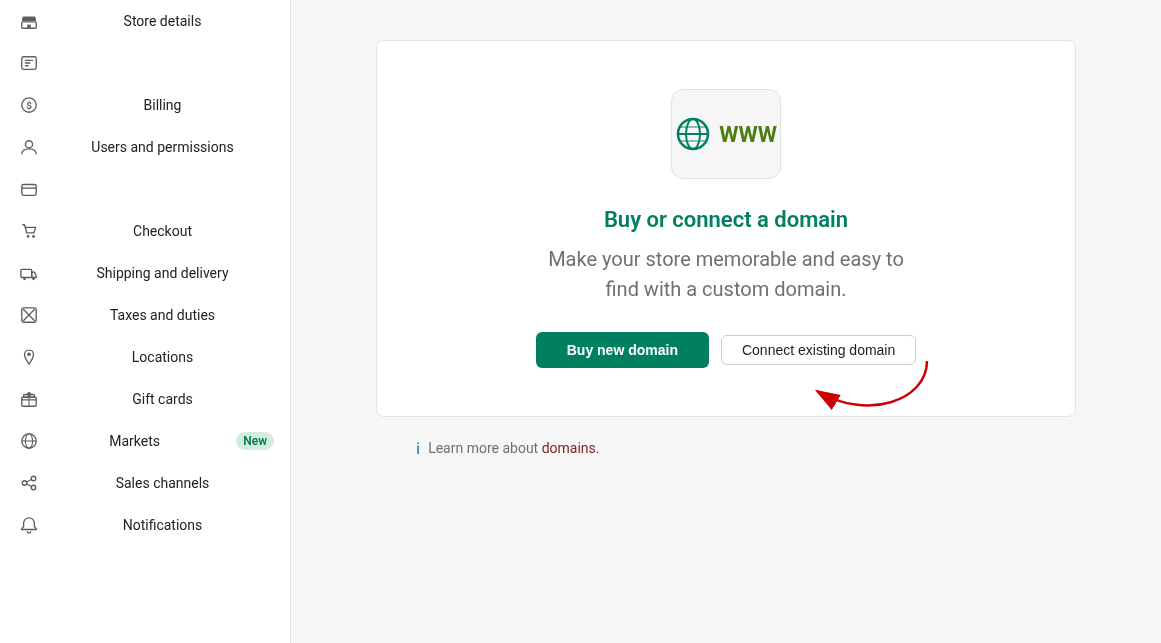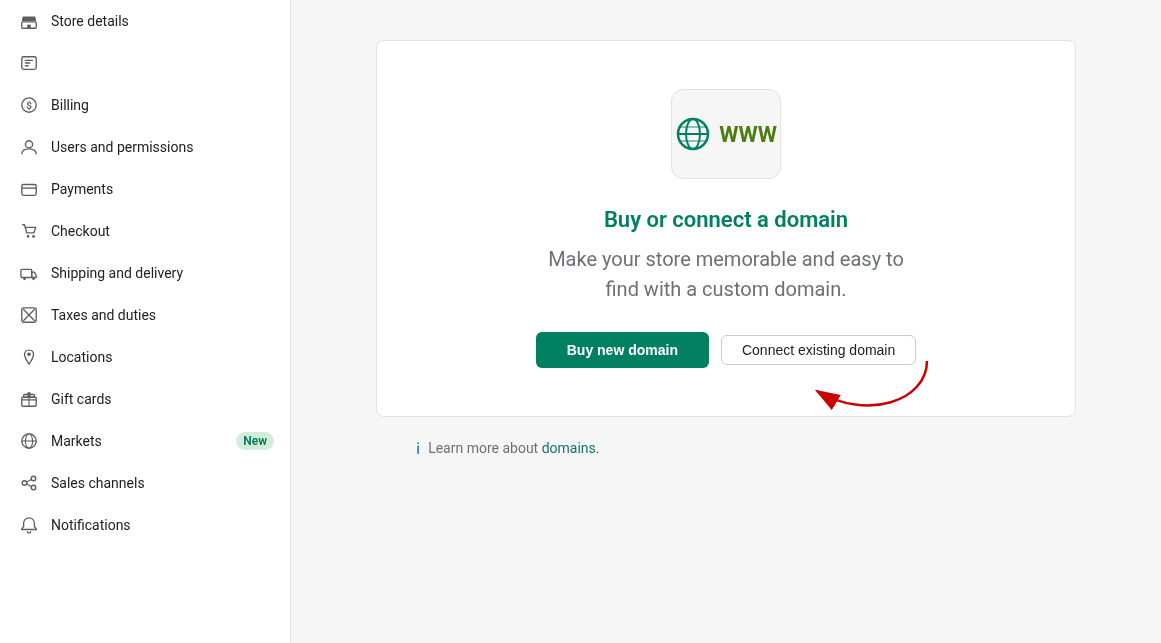--- a/index.html
+++ b/index.html
@@ -47,20 +47,21 @@
       align-items: center;
       justify-content: center;
       flex-shrink: 0;
       color: #5c5f62;
     }
     .sidebar-item.active .icon {
       color: #008060;
     }
     .sidebar-item .label {
       flex: 1;
+      text-align: center;
     }
     .badge-new {
       background: #d4edda;
       color: #007a5a;
       font-size: 12px;
       font-weight: 600;
       padding: 2px 7px;
       border-radius: 10px;
       margin-left: 6px;
     }
@@ -154,21 +155,21 @@
       font-size: 14px;
       font-weight: 500;
       cursor: pointer;
     }
 
     .info-text {
       font-size: 14px;
       color: #6d7175;
     }
     .info-link {
-      color: #0f766e;
+      color: #7f1d1d;
       text-decoration: none;
     }
 
     
     svg { display: block; }
   </style>
 </head>
 <body>
 
 <nav class="sidebar">
@@ -213,21 +214,20 @@
     <span class="label">Users and permissions</span>
   </div>
 
   <div class="sidebar-item">
     <span class="icon">
       <svg width="18" height="18" viewBox="0 0 20 20" fill="currentColor">
         <rect x="2" y="5" width="16" height="12" rx="2" fill="none" stroke="currentColor" stroke-width="1.5"></rect>
         <path d="M2 9h16" stroke="currentColor" stroke-width="1.5"></path>
       </svg>
     </span>
-    <span class="label">Payments</span>
   </div>
 
   <div class="sidebar-item">
     <span class="icon">
       <svg width="18" height="18" viewBox="0 0 20 20" fill="currentColor">
         <path d="M3 3h2l2.5 9h8l2-6H6" fill="none" stroke="currentColor" stroke-width="1.5" stroke-linecap="round" stroke-linejoin="round"></path>
         <circle cx="9" cy="16" r="1.5" fill="currentColor"></circle>
         <circle cx="15" cy="16" r="1.5" fill="currentColor"></circle>
       </svg>
     </span>

